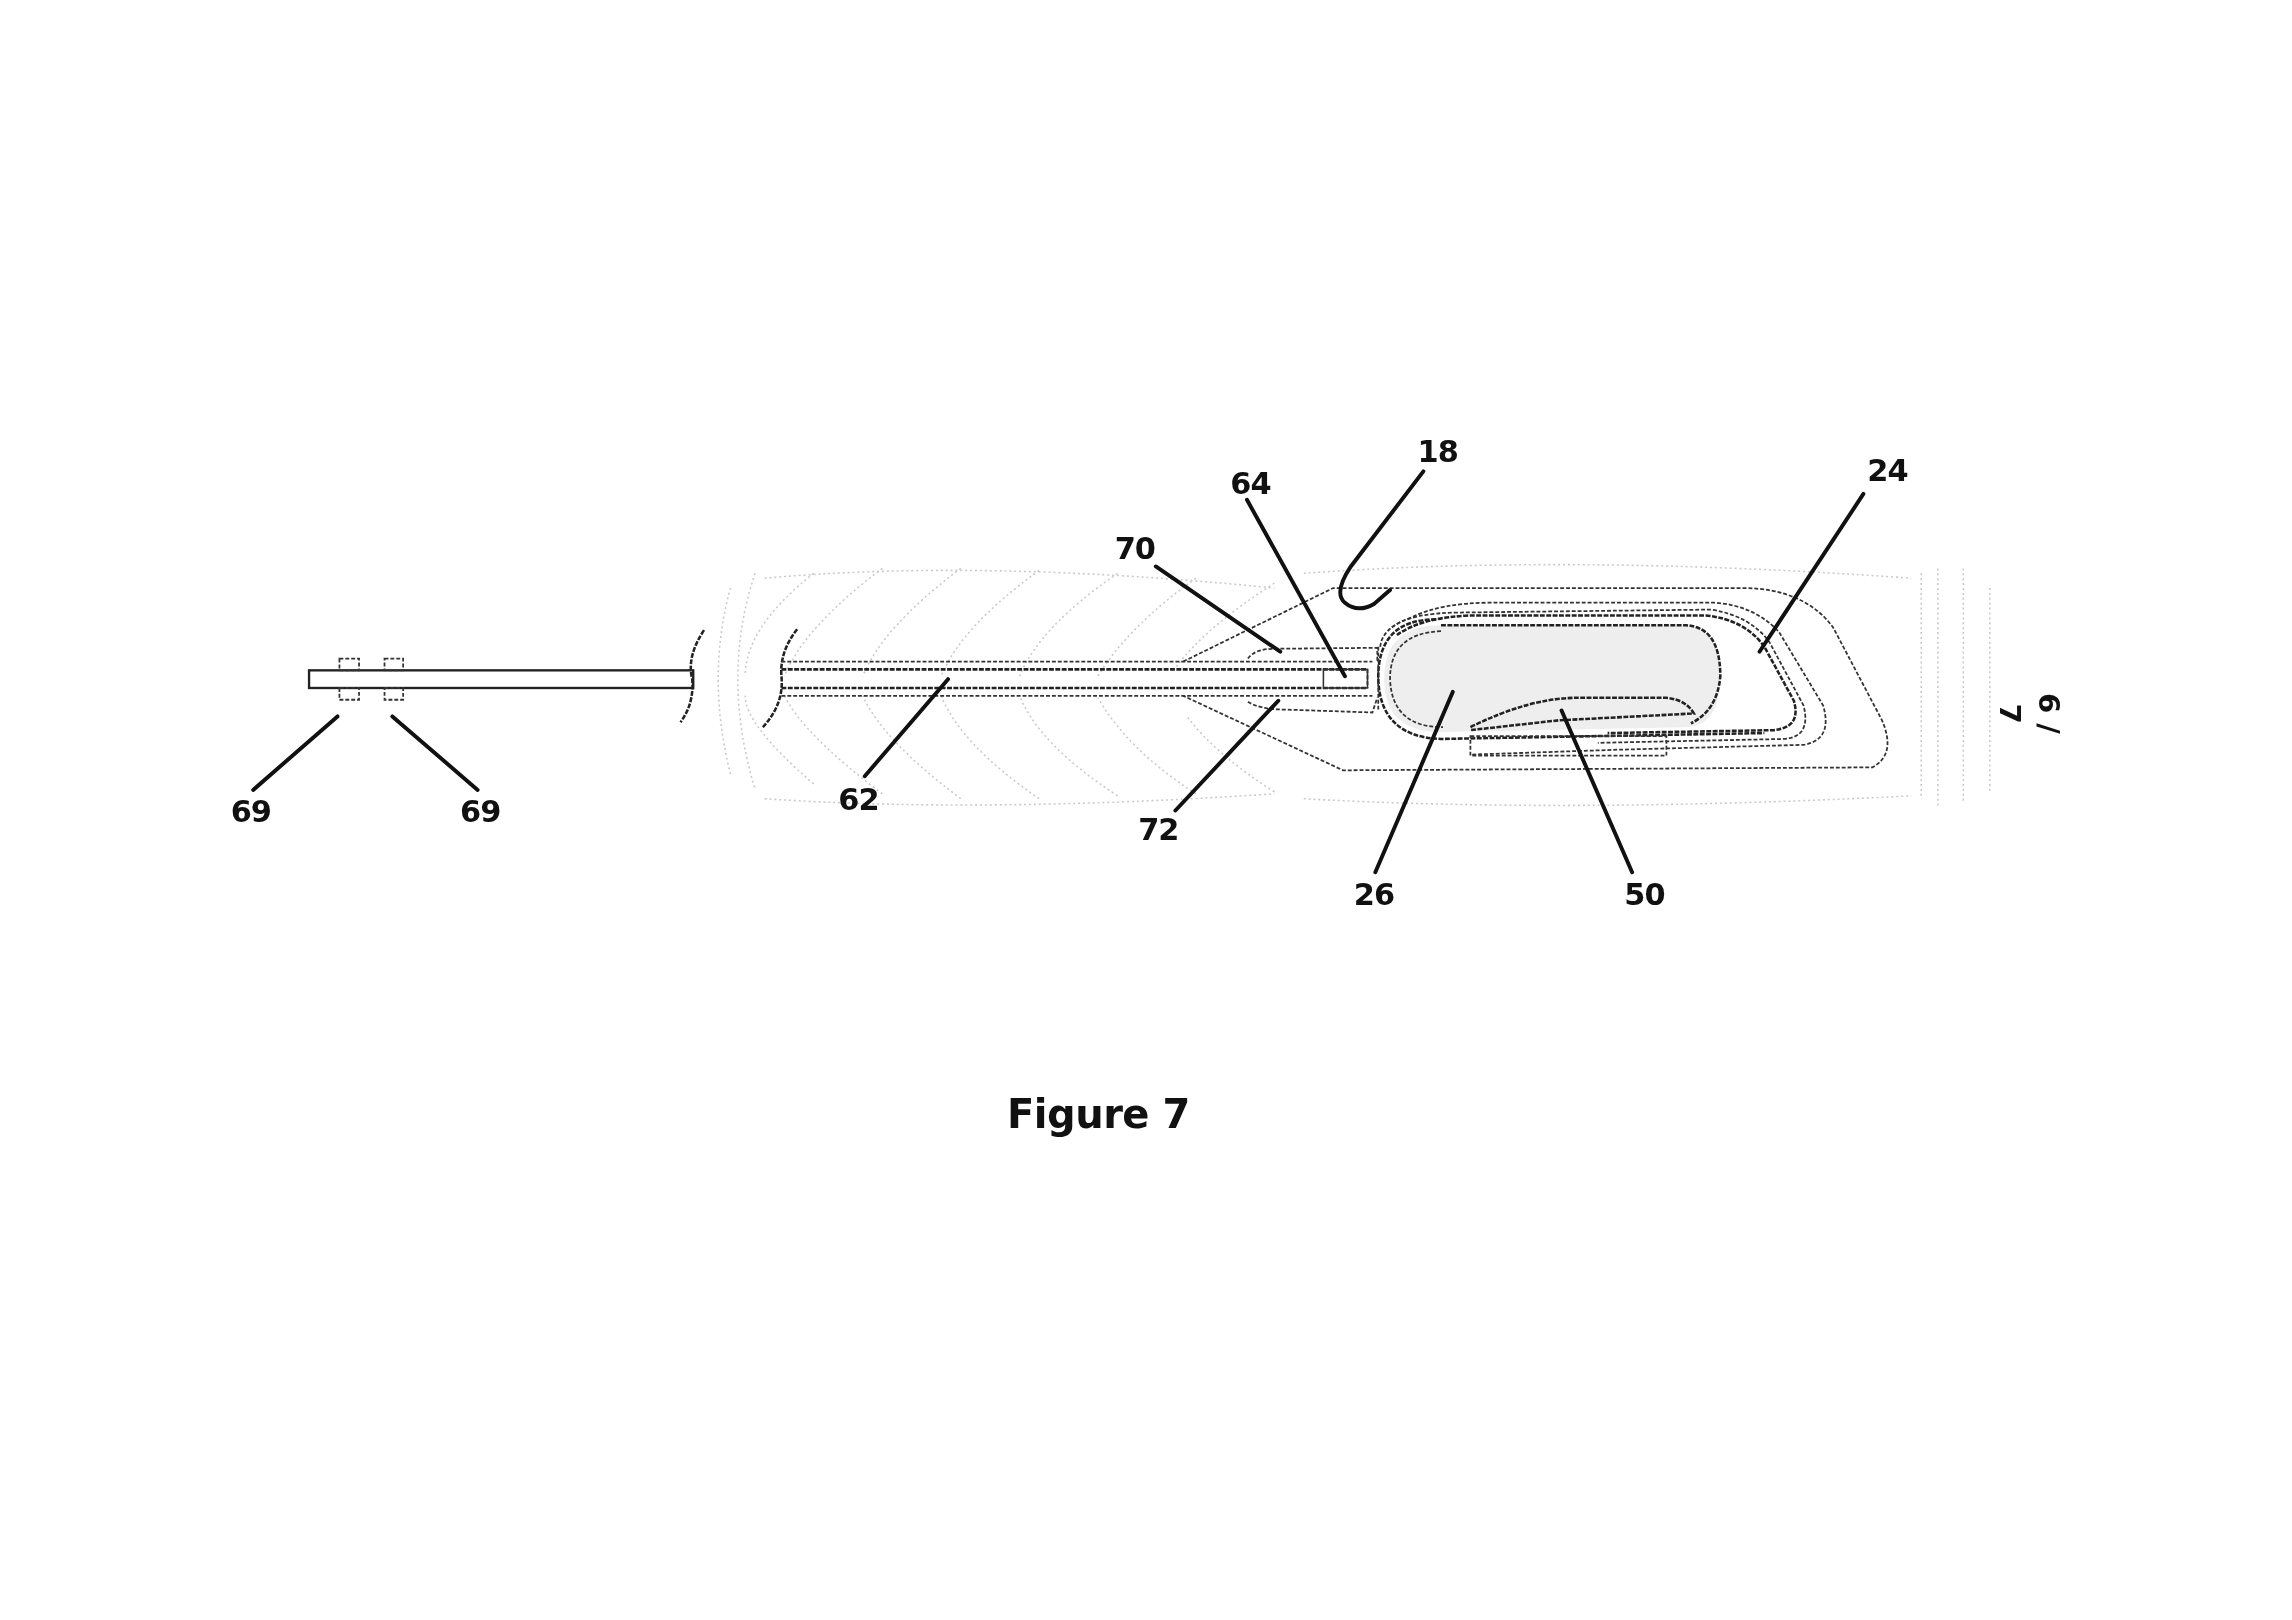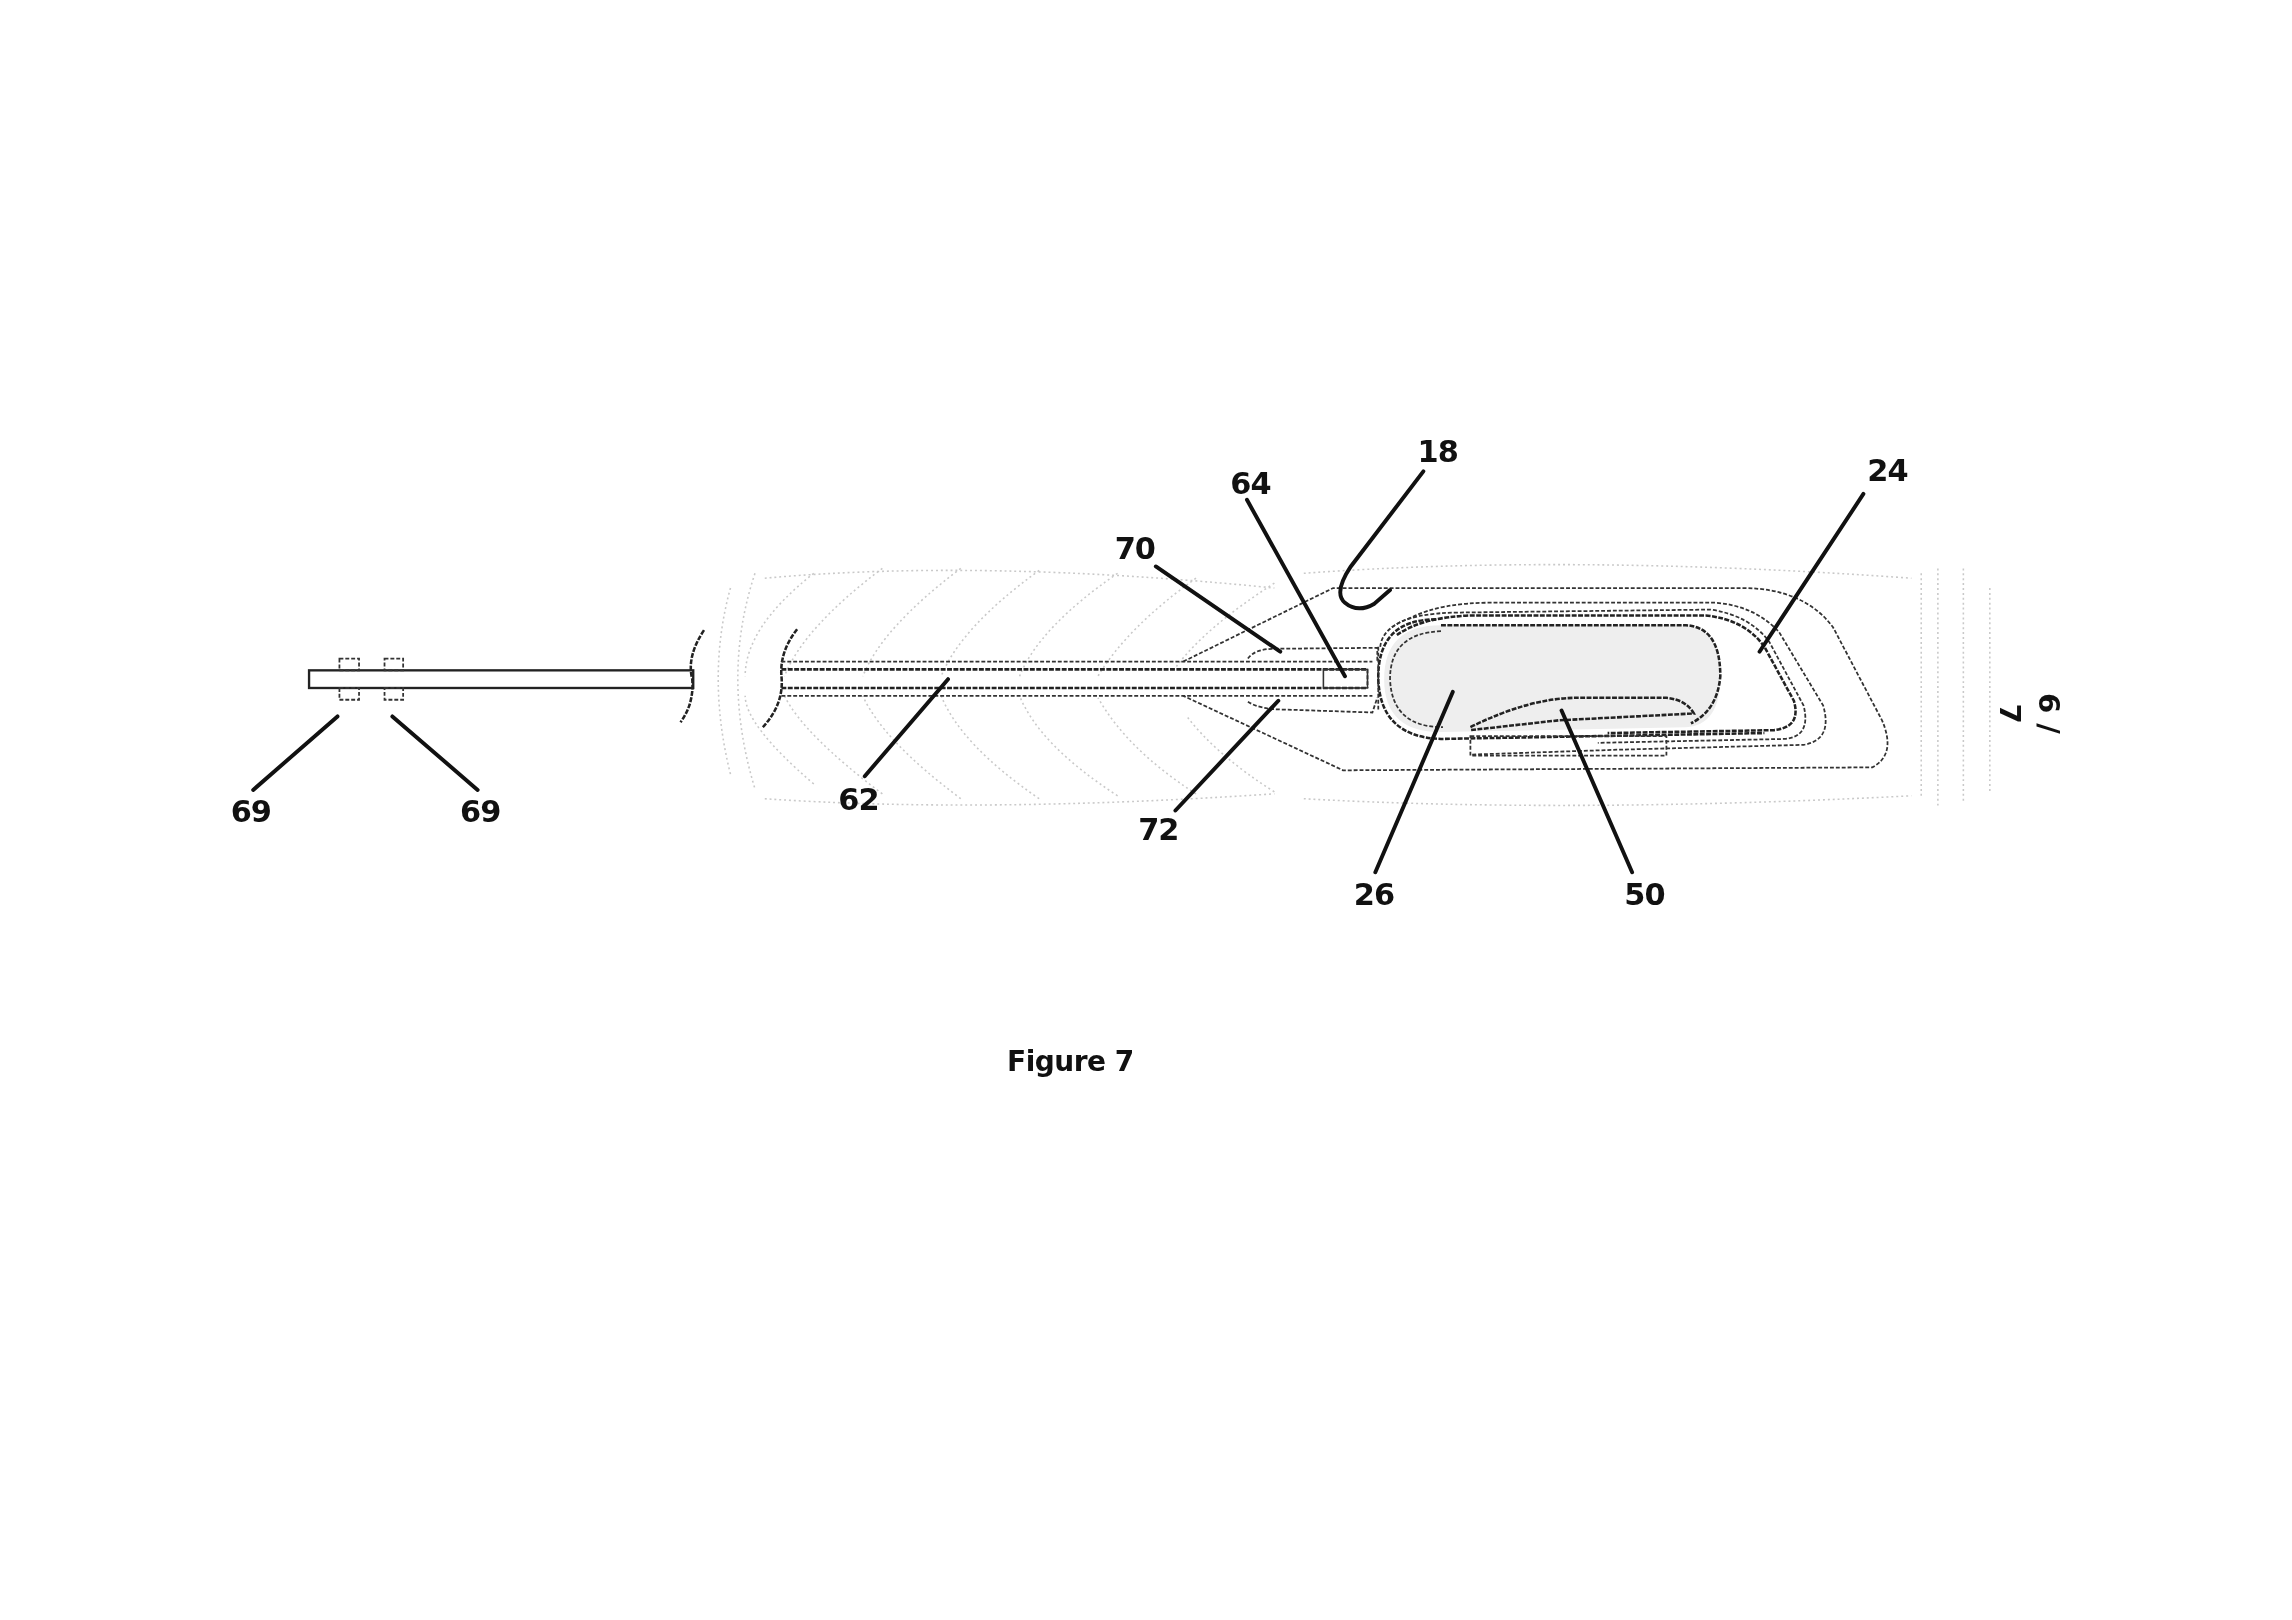--- a/index.html
+++ b/index.html
@@ -4,21 +4,21 @@
 <style>
   html, body { margin:0; padding:0; background:#ffffff; }
   body { width:2293px; height:1620px; position:relative; overflow:hidden; font-family:"Liberation Sans", sans-serif; }
   #drawing { position:absolute; left:0; top:0; width:2293px; height:1620px; }
   .ref { font-family:"DejaVu Sans", "Liberation Sans", sans-serif; font-weight:bold; font-size:31px; fill:#111; letter-spacing:-1px; }
   .leader { stroke:#111; stroke-width:4; fill:none; stroke-linecap:round; }
   .dash { stroke:#333; stroke-width:1.8; fill:none; stroke-dasharray:4 2; }
   .dash-heavy { stroke:#222; stroke-width:2.6; fill:none; stroke-dasharray:5 1.5; }
   .tissue { stroke:#c9c9c9; stroke-width:1.6; fill:none; stroke-dasharray:2 3; }
   .balloon-fill { fill:#eeeeee; }
-  .caption { position:absolute; left:1007px; top:1045px; font-family:"DejaVu Sans", "Liberation Sans", sans-serif; font-weight:bold; font-size:28px; color:#111; letter-spacing:-0.5px; }
+  .caption { position:absolute; left:1007px; top:1091px; font-family:"DejaVu Sans", "Liberation Sans", sans-serif; font-weight:bold; font-size:40px; color:#111; letter-spacing:-0.5px; }
   .page-num { position:absolute; left:2019px; top:694px; width:59px; height:39px; transform:rotate(90deg); transform-origin:center center; font-family:"DejaVu Sans", "Liberation Sans", sans-serif; font-weight:bold; font-size:29px; color:#111; text-align:center; line-height:39px; }
 </style>
 </head>
 <body>
 
 <svg id="drawing" viewBox="0 0 2339 1653" xmlns="http://www.w3.org/2000/svg">
 
   <g>
     <path class="tissue" d="M745 600 Q720 690 745 790"></path>
     <path class="tissue" d="M770 585 Q735 690 770 805"></path>

